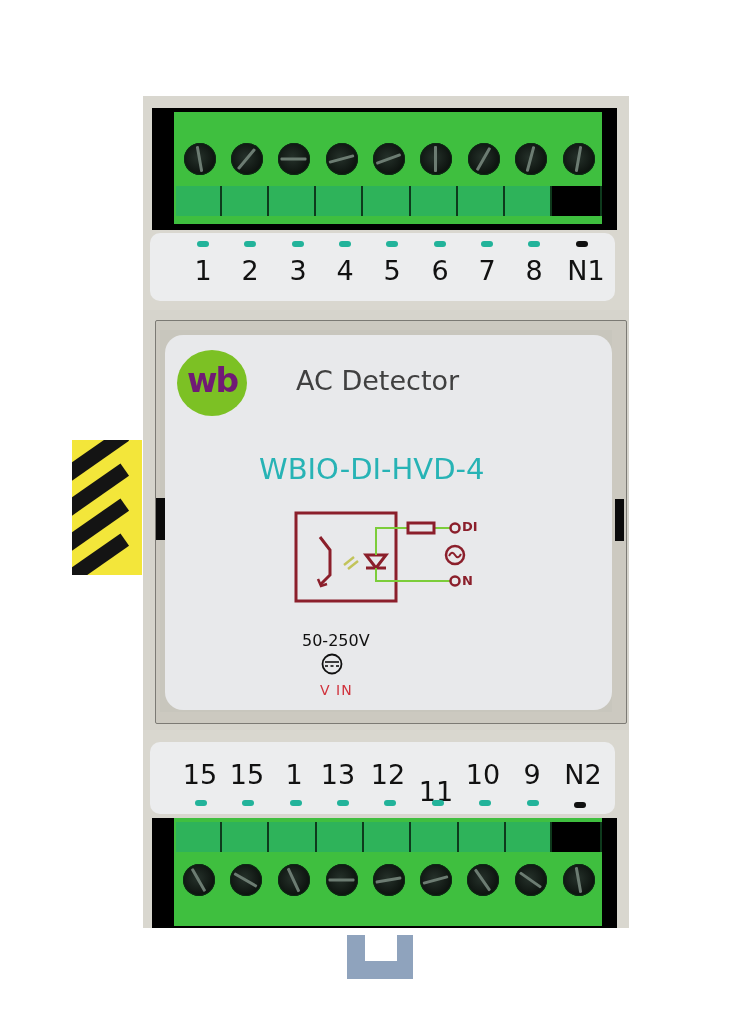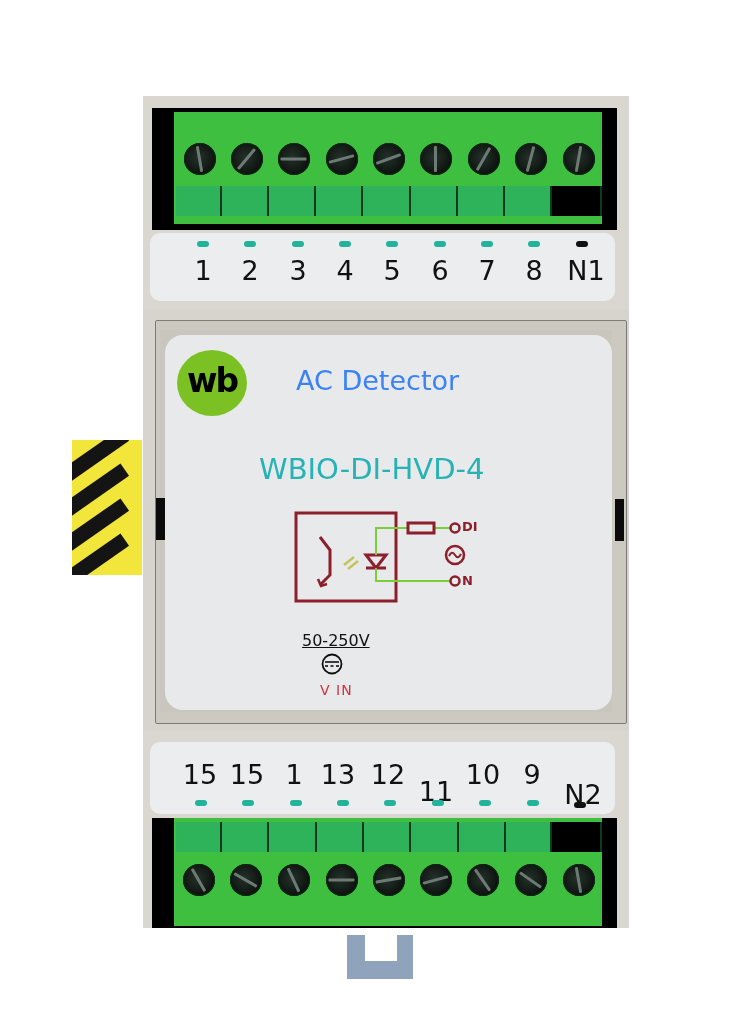--- a/index.html
+++ b/index.html
@@ -23,24 +23,24 @@
   .strip { position:absolute; background:#ecedee; border-radius:10px; }
   .num { position:absolute; width:40px; text-align:center; font-size:27px; color:#111; font-family:"DejaVu Sans", sans-serif; }
   .led { position:absolute; width:12px; height:6px; border-radius:3px; background:#22b39a; }
   .led.black { background:#111; }
 
   
   .panel-frame { left:155px; top:320px; width:470px; height:402px; background:#ccc9c0; border:1px solid #7c7a74; border-radius:2px; }
   .panel-inner { left:160px; top:330px; width:452px; height:382px; background:#c8c6bd; }
   .label { left:165px; top:335px; width:447px; height:375px; background:#e8e9eb; border-radius:18px; }
 
-  .logo { left:177px; top:350px; width:70px; height:66px; border-radius:50%; background:#7cc124; color:#000000; font-weight:bold; font-size:33px; text-align:center; line-height:62px; letter-spacing:-2px; font-family:"DejaVu Sans", sans-serif; }
-  .title { left:296px; top:365px; font-size:27px; color:#3b82f6; font-family:"DejaVu Sans", sans-serif; }
+  .logo { left:177px; top:350px; width:70px; height:66px; border-radius:50%; background:#7cc124; color:#701a75; font-weight:bold; font-size:33px; text-align:center; line-height:62px; letter-spacing:-2px; font-family:"DejaVu Sans", sans-serif; }
+  .title { left:296px; top:365px; font-size:27px; color:#404040; font-family:"DejaVu Sans", sans-serif; }
   .model { left:259px; top:452px; font-size:29px; color:#27b3b5; font-family:"DejaVu Sans", sans-serif; }
-  .voltage { left:302px; top:631px; font-size:16px; color:#111;text-decoration:underline; }
+  .voltage { left:302px; top:631px; font-size:16px; color:#111; }
   .vin { left:320px; top:682px; font-size:14px; color:#d0323c; letter-spacing:1px; }
 
   .slot { position:absolute; width:9px; height:42px; background:#0b0b0b; }
 
   .tape { left:72px; top:440px; width:70px; height:135px; background:#f3e63a; overflow:hidden; }
   .stripe { position:absolute; left:-20px; width:80px; height:15px; background:#141414; transform:rotate(-35deg); }
 
   .clip { left:347px; top:935px; width:66px; height:44px; background:#8fa3bd; }
   .clip-hole { left:365px; top:935px; width:32px; height:26px; background:#ffffff; }
 </style>
@@ -150,21 +150,21 @@
 
 <div class="strip" style="left:150px; top:742px; width:465px; height:72px;">
   <div class="num" style="left:30px; top:17px;">15</div>
   <div class="num" style="left:77px; top:17px;">15</div>
   <div class="num" style="left:124px; top:17px;">1</div>
   <div class="num" style="left:168px; top:17px;">13</div>
   <div class="num" style="left:218px; top:17px;text-align:center;">12</div>
   <div class="num" style="left:266px; top:34px;">11</div>
   <div class="num" style="left:313px; top:17px;">10</div>
   <div class="num" style="left:362px; top:17px;">9</div>
-  <div class="num" style="left:408px; top:17px; width:50px;margin-top:20px;">N2</div>
+  <div class="num" style="left:408px; top:17px; width:50px;">N2</div>
   <div class="led" style="left:45px; top:58px;"></div>
   <div class="led" style="left:92px; top:58px;"></div>
   <div class="led" style="left:140px; top:58px;"></div>
   <div class="led" style="left:187px; top:58px;"></div>
   <div class="led" style="left:234px; top:58px;"></div>
   <div class="led" style="left:282px; top:58px;"></div>
   <div class="led" style="left:329px; top:58px;"></div>
   <div class="led" style="left:377px; top:58px;"></div>
   <div class="led black" style="left:424px; top:60px;"></div>
 </div>

